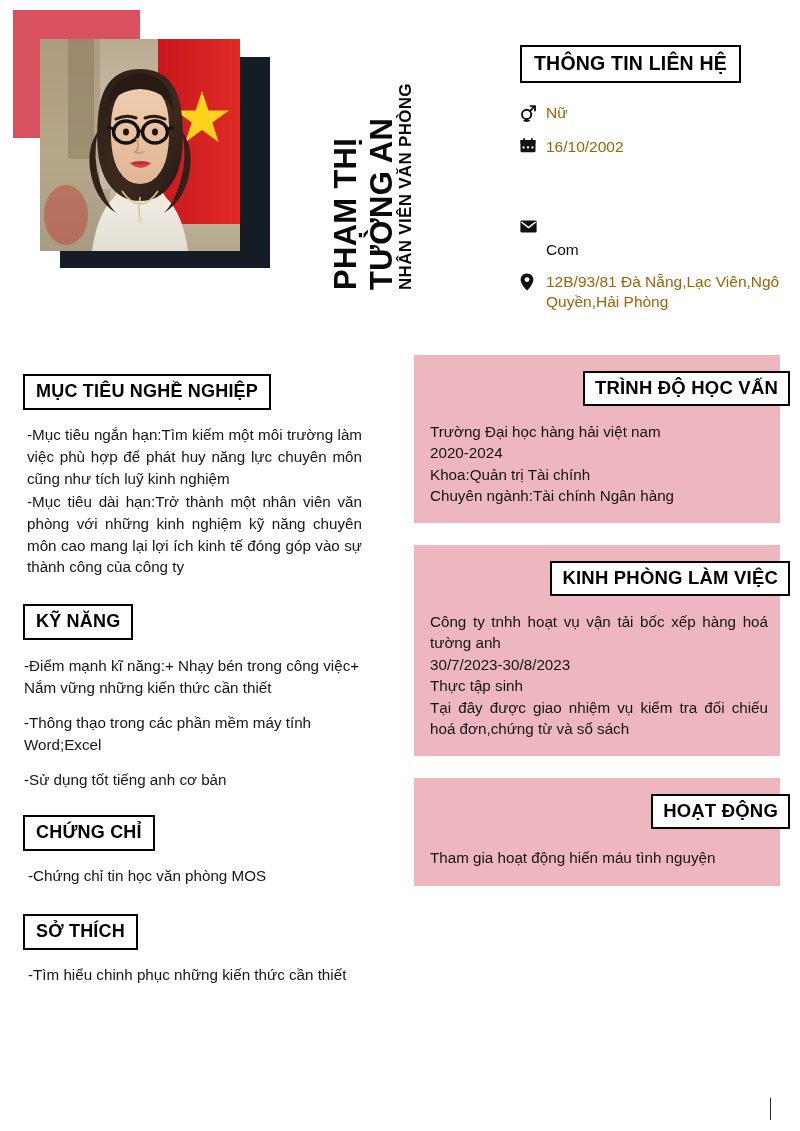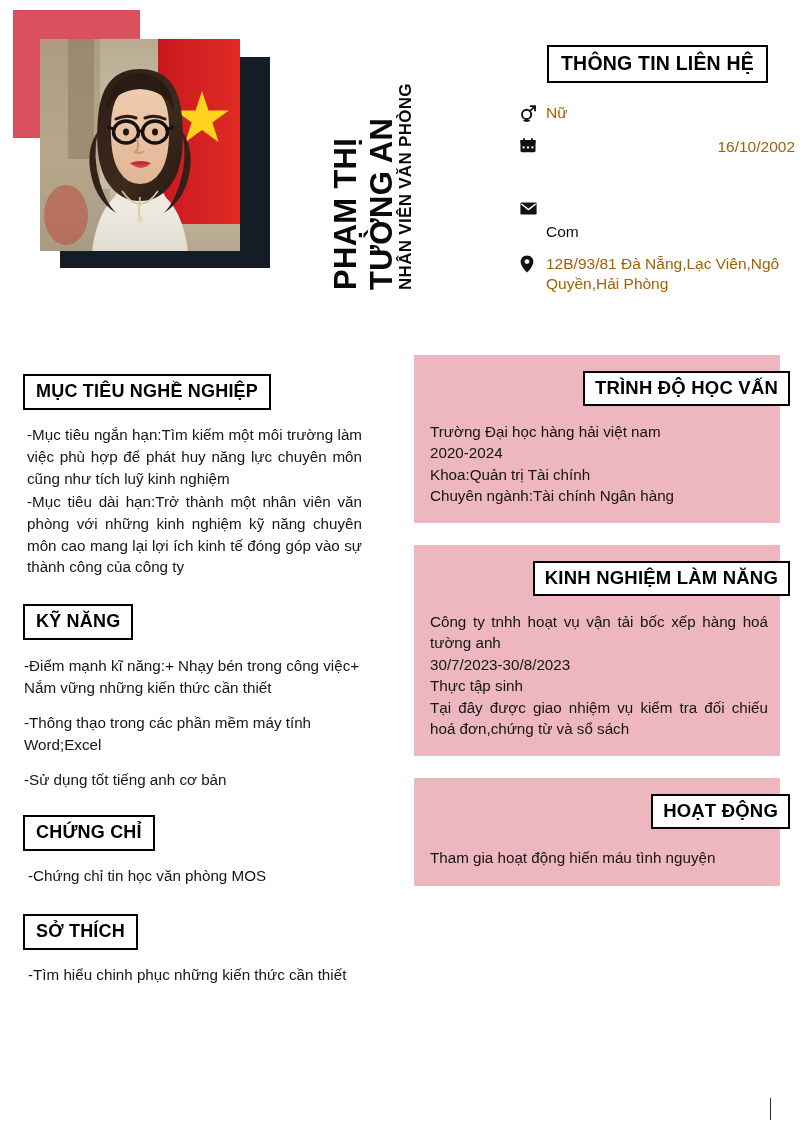--- a/index.html
+++ b/index.html
@@ -185,38 +185,38 @@
       </svg>
     </div>
 
     <div class="vname">
       <div class="vrot vname-l1">PHẠM THỊ</div>
       <div class="vrot vname-l2">TƯỜNG AN</div>
       <div class="vrot vname-role">NHÂN VIÊN VĂN PHÒNG</div>
     </div>
 
     <div class="contact">
-      <div style="margin-bottom:20px;text-align:center;">
+      <div style="margin-bottom:20px;">
         <span class="hbox">THÔNG TIN LIÊN HỆ</span>
       </div>
 
       <div class="crow" style="margin-bottom:14px;">
         <span class="cicon">
           <svg width="17" height="18" viewBox="0 0 17 18">
             <circle cx="6.6" cy="10.4" r="4.6" fill="none" stroke="#111" stroke-width="1.9"></circle>
             <path d="M9.9 7.1 L14.6 2.4" stroke="#111" stroke-width="1.9" stroke-linecap="round"></path>
             <path d="M10.6 2.1 H15 V6.5" fill="none" stroke="#111" stroke-width="1.9" stroke-linecap="round" stroke-linejoin="round"></path>
             <path d="M6.6 15 V18" stroke="#111" stroke-width="1.9" stroke-linecap="round"></path>
             <path d="M4.3 16.6 H9" stroke="#111" stroke-width="1.9" stroke-linecap="round"></path>
           </svg>
         </span>
         <span class="ctext">Nữ</span>
       </div>
 
-      <div class="crow" style="margin-bottom:2px;text-align:right;">
+      <div class="crow" style="margin-bottom:20px;">
         <span class="cicon">
           <svg width="16" height="15" viewBox="0 0 16 15">
             <rect x="0.5" y="2" width="15" height="12.2" rx="1.1" fill="#111"></rect>
             <rect x="0.5" y="2" width="15" height="3.4" fill="#111"></rect>
             <rect x="3.2" y="0" width="1.8" height="3.4" rx="0.8" fill="#111"></rect>
             <rect x="11" y="0" width="1.8" height="3.4" rx="0.8" fill="#111"></rect>
             <rect x="2.6" y="8.4" width="2" height="2" fill="#fff"></rect>
             <rect x="7" y="8.4" width="2" height="2" fill="#fff"></rect>
             <rect x="11.4" y="8.4" width="2" height="2" fill="#fff"></rect>
           </svg>
@@ -291,21 +291,21 @@
       <div class="pink-body" style="margin-top:15px;">
         <div class="b">Trường Đại học hàng hải việt nam</div>
         <div>2020-2024</div>
         <div>Khoa:Quản trị Tài chính</div>
         <div>Chuyên ngành:Tài chính Ngân hàng</div>
       </div>
     </div>
 
     <div class="pinkblk" style="margin-top:22px;padding:16px 0 16px 0;">
       <div class="pink-hd">
-        <span class="hbox">KINH NGHIỆM LÀM NĂNG</span>
+        <span class="hbox">KINH PHÒNG LÀM VIỆC</span>
       </div>
       <div class="pink-body" style="margin-top:15px;">
         <div class="b just">Công ty tnhh hoạt vụ vận tải bốc xếp hàng hoá tường anh</div>
         <div>30/7/2023-30/8/2023</div>
         <div>Thực tập sinh</div>
         <div class="just">Tại đây được giao nhiệm vụ kiểm tra đối chiếu hoá đơn,chứng từ và sổ sách</div>
       </div>
     </div>
 
     <div class="pinkblk" style="margin-top:22px;padding:16px 0 18px 0;">

